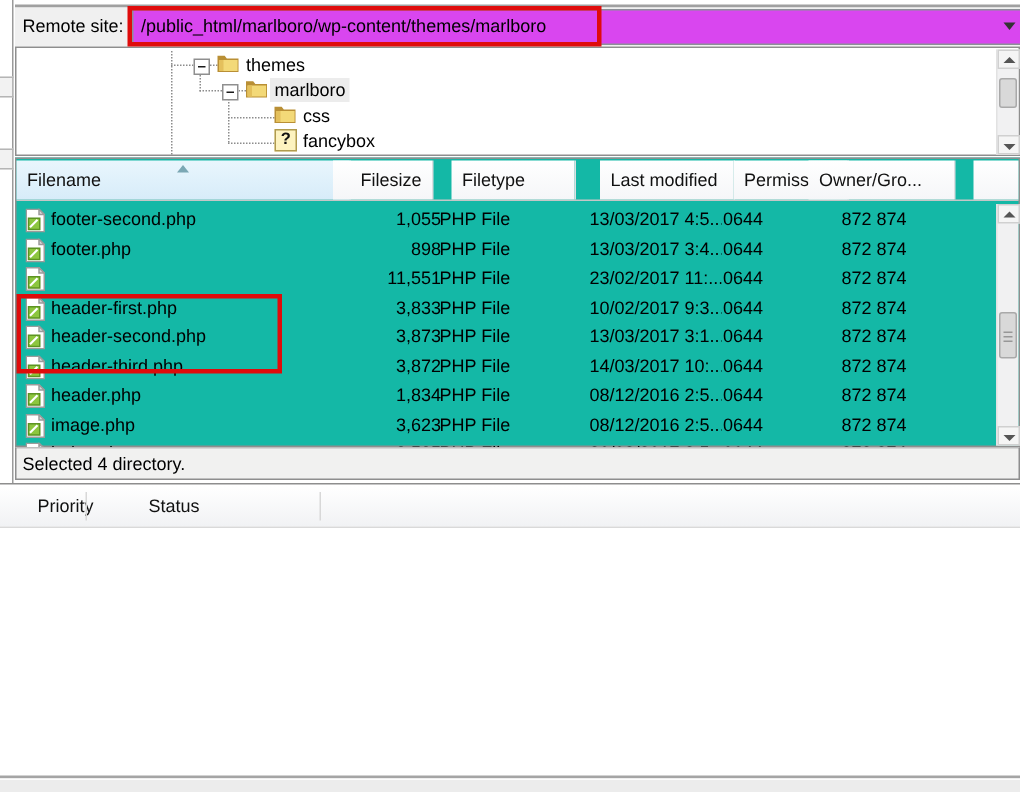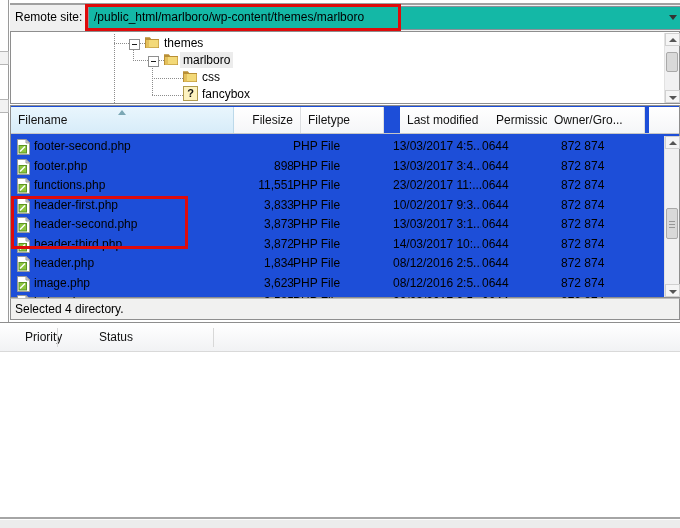--- a/index.html
+++ b/index.html
@@ -10,29 +10,29 @@
   
   .topline{left:10px;top:3px;width:670px;height:2px;background:#a0a0a0;}
 
   
   .gutter-line{left:8px;top:0;width:1px;height:322px;background:#9a9a9a;}
   .gutter-frag{left:0;width:8px;height:12px;background:#f2f2f2;border:1px solid #b5b5b5;border-left:none;}
 
   
   .topbar{left:10px;top:5px;width:670px;height:26px;background:#f0f0f0;}
   .rs-label{position:absolute;left:5px;top:5px;color:#000;}
-  .combo{position:absolute;left:78px;top:1px;right:0;height:22px;background:#14b8a6;
+  .combo{position:absolute;left:78px;top:1px;right:0;height:22px;background:#d946ef;
          border:1px solid #8c8f98;border-right:none;}
   .combo-text{position:absolute;left:5px;top:3px;white-space:nowrap;}
   .combo-arrow{position:absolute;right:3px;top:8px;width:0;height:0;
          border-left:4px solid transparent;border-right:4px solid transparent;border-top:5px solid #333;}
 
   
   .tree-panel{left:10px;top:31px;width:670px;height:73px;background:#fff;border:1px solid #8e8e8e;box-sizing:border-box;}
-  .list-panel{left:10px;top:105px;width:670px;height:193px;background:#1d4ed8;border:1px solid #8e8e8e;box-sizing:border-box;}
+  .list-panel{left:10px;top:105px;width:670px;height:193px;background:#14b8a6;border:1px solid #8e8e8e;box-sizing:border-box;}
 
   
   .vguide{position:absolute;width:1px;border-left:1px dotted #8c8c8c;}
   .hguide{position:absolute;height:1px;border-top:1px dotted #8c8c8c;}
   .expando{position:absolute;width:9px;height:9px;background:#fff;border:1px solid #8f8f8f;box-sizing:content-box;}
   .expando::after{content:"";position:absolute;left:2px;top:4px;width:5px;height:1px;background:#1a1a1a;}
   .trow-label{position:absolute;height:16px;line-height:16px;padding:0 3px;white-space:nowrap;}
   .sel-label{background:#ececec;}
   .ticon{position:absolute;}
   .qicon{position:absolute;width:13px;height:13px;background:#fdf3c0;border:1px solid #b09b4e;
@@ -167,37 +167,38 @@
         </div>
     </div>
   </div>
 
   <div class="abs list-panel">
     <div class="lheader">
       <div class="hcell sorted" style="left:0;width:223px;">
         <span class="sort-arrow"></span>
         <span>Filename</span>
       </div>
-      <div class="hcell right" style="left:223px;width:67px;">Filesize</div>
+      <div class="hcell right" style="left:211px;width:67px;">Filesize</div>
       <div class="hcell" style="left:290px;width:83px;">Filetype</div>
       <div class="hcell" style="left:373px;width:90px;margin-left:16px;">Last modified</div>
       <div class="hcell" style="left:470px;width:77px;margin-left:8px;">Permissions</div>
-      <div class="hcell" style="left:528px;width:98px;margin-left:8px;">Owner/Gro...</div>
+      <div class="hcell" style="left:528px;width:98px;">Owner/Gro...</div>
       <div class="hcell" style="left:638px;width:30px;border-right:none;"></div>
     </div>
 
     <div class="rows-clip">
       <div class="frow" style="top:2px;">
         <span class="ficon"><svg width="13" height="16" viewBox="0 0 13 16">
               <path d="M0.5 0.5 H9 L12.5 4 V15.5 H0.5 Z" fill="#fff" stroke="#9b9b9b"></path>
               <path d="M9 0.5 L12.5 4 H9 Z" fill="#d8d8d8" stroke="#9b9b9b"></path>
               <rect x="2" y="6.5" width="7.5" height="7.5" fill="#8dc63f" stroke="#5d9422"></rect>
               <path d="M3 12.5 L8 7.5" stroke="#fff" stroke-width="1.4"></path>
             </svg></span>
         <span class="fcell c-name">footer-second.php</span>
+        <span class="fcell c-size">1,055</span>
         <span class="fcell c-type">PHP File</span>
         <span class="fcell c-mod">13/03/2017 4:5...</span>
         <span class="fcell c-perm">0644</span>
         <span class="fcell c-own">872 874</span>
       </div>
       <div class="frow" style="top:21.5px;">
         <span class="ficon"><svg width="13" height="16" viewBox="0 0 13 16">
               <path d="M0.5 0.5 H9 L12.5 4 V15.5 H0.5 Z" fill="#fff" stroke="#9b9b9b"></path>
               <path d="M9 0.5 L12.5 4 H9 Z" fill="#d8d8d8" stroke="#9b9b9b"></path>
               <rect x="2" y="6.5" width="7.5" height="7.5" fill="#8dc63f" stroke="#5d9422"></rect>
@@ -210,21 +211,20 @@
         <span class="fcell c-perm">0644</span>
         <span class="fcell c-own">872 874</span>
       </div>
       <div class="frow" style="top:41px;">
         <span class="ficon"><svg width="13" height="16" viewBox="0 0 13 16">
               <path d="M0.5 0.5 H9 L12.5 4 V15.5 H0.5 Z" fill="#fff" stroke="#9b9b9b"></path>
               <path d="M9 0.5 L12.5 4 H9 Z" fill="#d8d8d8" stroke="#9b9b9b"></path>
               <rect x="2" y="6.5" width="7.5" height="7.5" fill="#8dc63f" stroke="#5d9422"></rect>
               <path d="M3 12.5 L8 7.5" stroke="#fff" stroke-width="1.4"></path>
             </svg></span>
-        <span class="fcell c-name">functions.php</span>
         <span class="fcell c-size">11,551</span>
         <span class="fcell c-type">PHP File</span>
         <span class="fcell c-mod">23/02/2017 11:...</span>
         <span class="fcell c-perm">0644</span>
         <span class="fcell c-own">872 874</span>
       </div>
       <div class="frow" style="top:60.5px;">
         <span class="ficon"><svg width="13" height="16" viewBox="0 0 13 16">
               <path d="M0.5 0.5 H9 L12.5 4 V15.5 H0.5 Z" fill="#fff" stroke="#9b9b9b"></path>
               <path d="M9 0.5 L12.5 4 H9 Z" fill="#d8d8d8" stroke="#9b9b9b"></path>

